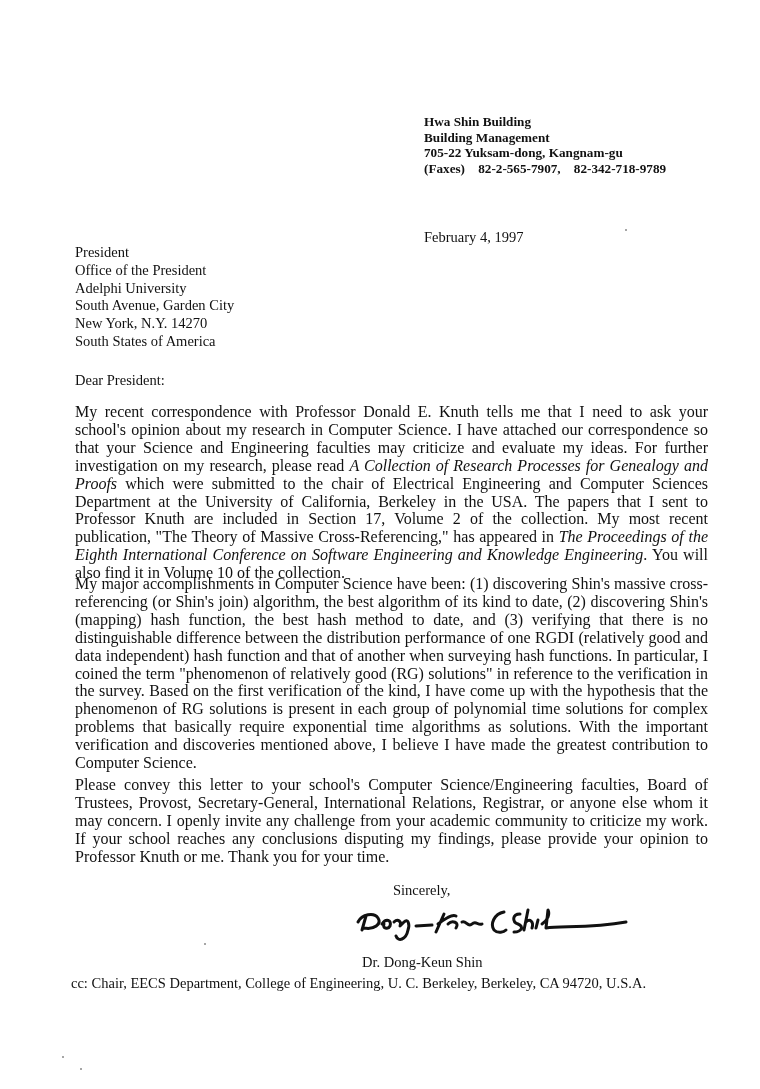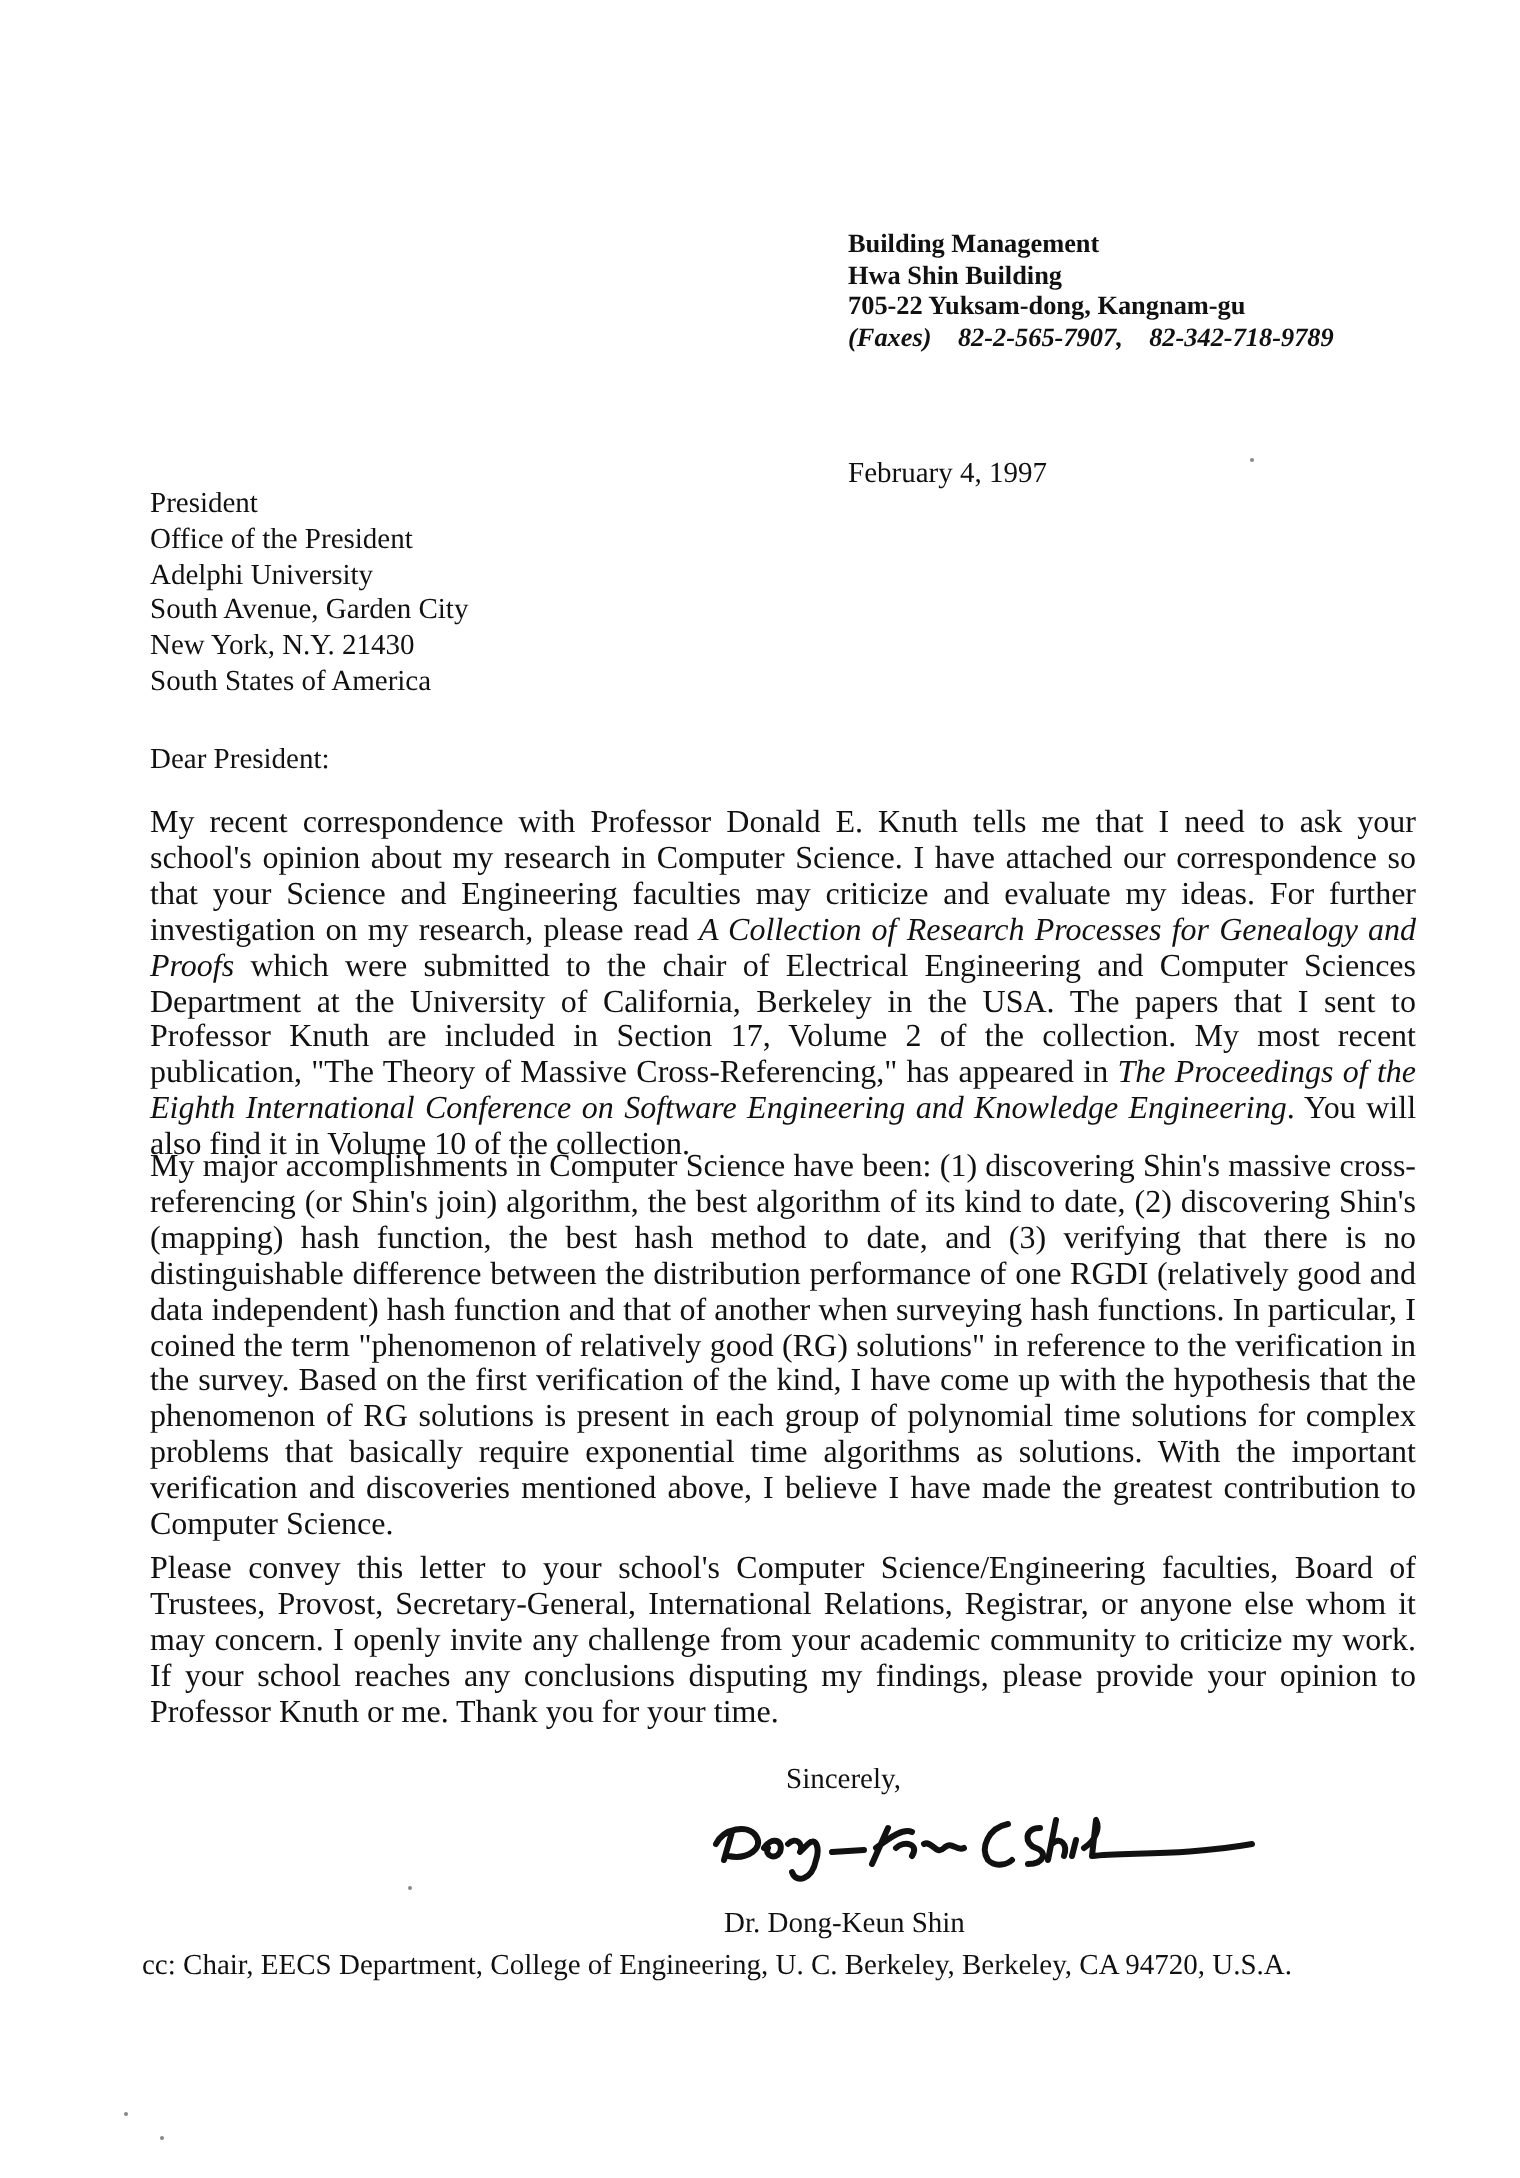--- a/index.html
+++ b/index.html
@@ -1,54 +1,54 @@
 <!DOCTYPE html>
 <html><head>
 <meta charset="utf-8">
 <style>
   html, body { margin: 0; padding: 0; background: #ffffff; }
   body { width: 760px; height: 1089px; position: relative; overflow: hidden;
          font-family: "Liberation Serif", serif; color: #111; }
   .page { position: absolute; inset: 0; }
   .sender { position: absolute; left: 424px; top: 114px; font-weight: bold; font-size: 13.2px; line-height: 15.6px; }
-  .sender .fax { font-style: italic; white-space: pre; }
+  .sender .fax { white-space: pre; }
   .date { position: absolute; left: 424px; top: 229px; font-size: 14.5px; }
   .recipient { position: absolute; left: 75px; top: 244px; font-size: 14.5px; line-height: 17.8px; }
   .salutation { position: absolute; left: 75px; top: 372px; font-size: 14.5px; }
   .para { position: absolute; left: 75px; width: 633px; font-size: 16px; line-height: 17.9px; text-align: justify; }
   .p1 { top: 403px; }
   .p2 { top: 575px; }
   .p3 { top: 776px; }
   .para i { font-style: italic; }
   .closing { position: absolute; left: 393px; top: 882px; font-size: 14.5px; }
   .signature { position: absolute; left: 352px; top: 900px; width: 280px; height: 48px; }
   .signer { position: absolute; left: 362px; top: 954px; font-size: 14.5px; }
   .cc { position: absolute; left: 71px; top: 975px; font-size: 14.5px; }
   .speck { position: absolute; width: 2px; height: 2px; background: #888; border-radius: 1px; }
 </style>
 </head>
 <body>
 
 <div class="page">
 
   <div class="sender">
+    <div>Hwa Shin Building</div>
     <div>Building Management</div>
-    <div>Hwa Shin Building</div>
     <div>705-22 Yuksam-dong, Kangnam-gu</div>
     <div class="fax"><span>(Faxes)</span>    <span>82-2-565-7907,</span>    <span>82-342-718-9789</span></div>
   </div>
 
   <div class="date">February 4, 1997</div>
 
   <div class="recipient">
     <div>President</div>
     <div>Office of the President</div>
     <div>Adelphi University</div>
     <div>South Avenue, Garden City</div>
-    <div>New York, N.Y. 21430</div>
+    <div>New York, N.Y. 14270</div>
     <div>South States of America</div>
   </div>
 
   <div class="salutation">Dear President:</div>
 
   <div class="para p1"><span>My recent correspondence with Professor Donald E. Knuth tells me that I need to ask your school's opinion about my research in Computer Science.  I have attached our correspondence so that your Science and Engineering faculties may criticize and evaluate my ideas.  For further investigation on my research, please read </span><i>A Collection of Research Processes for Genealogy and Proofs</i><span> which were submitted to the chair of Electrical Engineering and Computer Sciences Department at the University of California, Berkeley in the USA.  The papers that I sent to Professor Knuth are included in Section 17, Volume 2 of the collection.  My most recent publication, "The Theory of Massive Cross-Referencing," has appeared in </span><i>The Proceedings of the Eighth International Conference on Software Engineering and Knowledge Engineering</i><span>.  You will also find it in Volume 10 of the collection.</span></div>
 
   <div class="para p2">My major accomplishments in Computer Science have been: (1) discovering Shin's massive cross-referencing (or Shin's join) algorithm, the best algorithm of its kind to date, (2) discovering Shin's (mapping) hash function, the best hash method to date, and (3) verifying that there is no distinguishable difference between the distribution performance of one RGDI (relatively good and data independent) hash function and that of another when surveying hash functions.  In particular, I coined the term "phenomenon of relatively good (RG) solutions" in reference to the verification in the survey.  Based on the first verification of the kind, I have come up with the hypothesis that the phenomenon of RG solutions is present in each group of polynomial time solutions for complex problems that basically require exponential time algorithms as solutions.  With the important verification and discoveries mentioned above, I believe I have made the greatest contribution to Computer Science.</div>
 
   <div class="para p3">Please convey this letter to your school's Computer Science/Engineering faculties, Board of Trustees, Provost, Secretary-General, International Relations, Registrar, or anyone else whom it may concern.  I openly invite any challenge from your academic community to criticize my work.  If your school reaches any conclusions disputing my findings, please provide your opinion to Professor Knuth or me.  Thank you for your time.</div>

